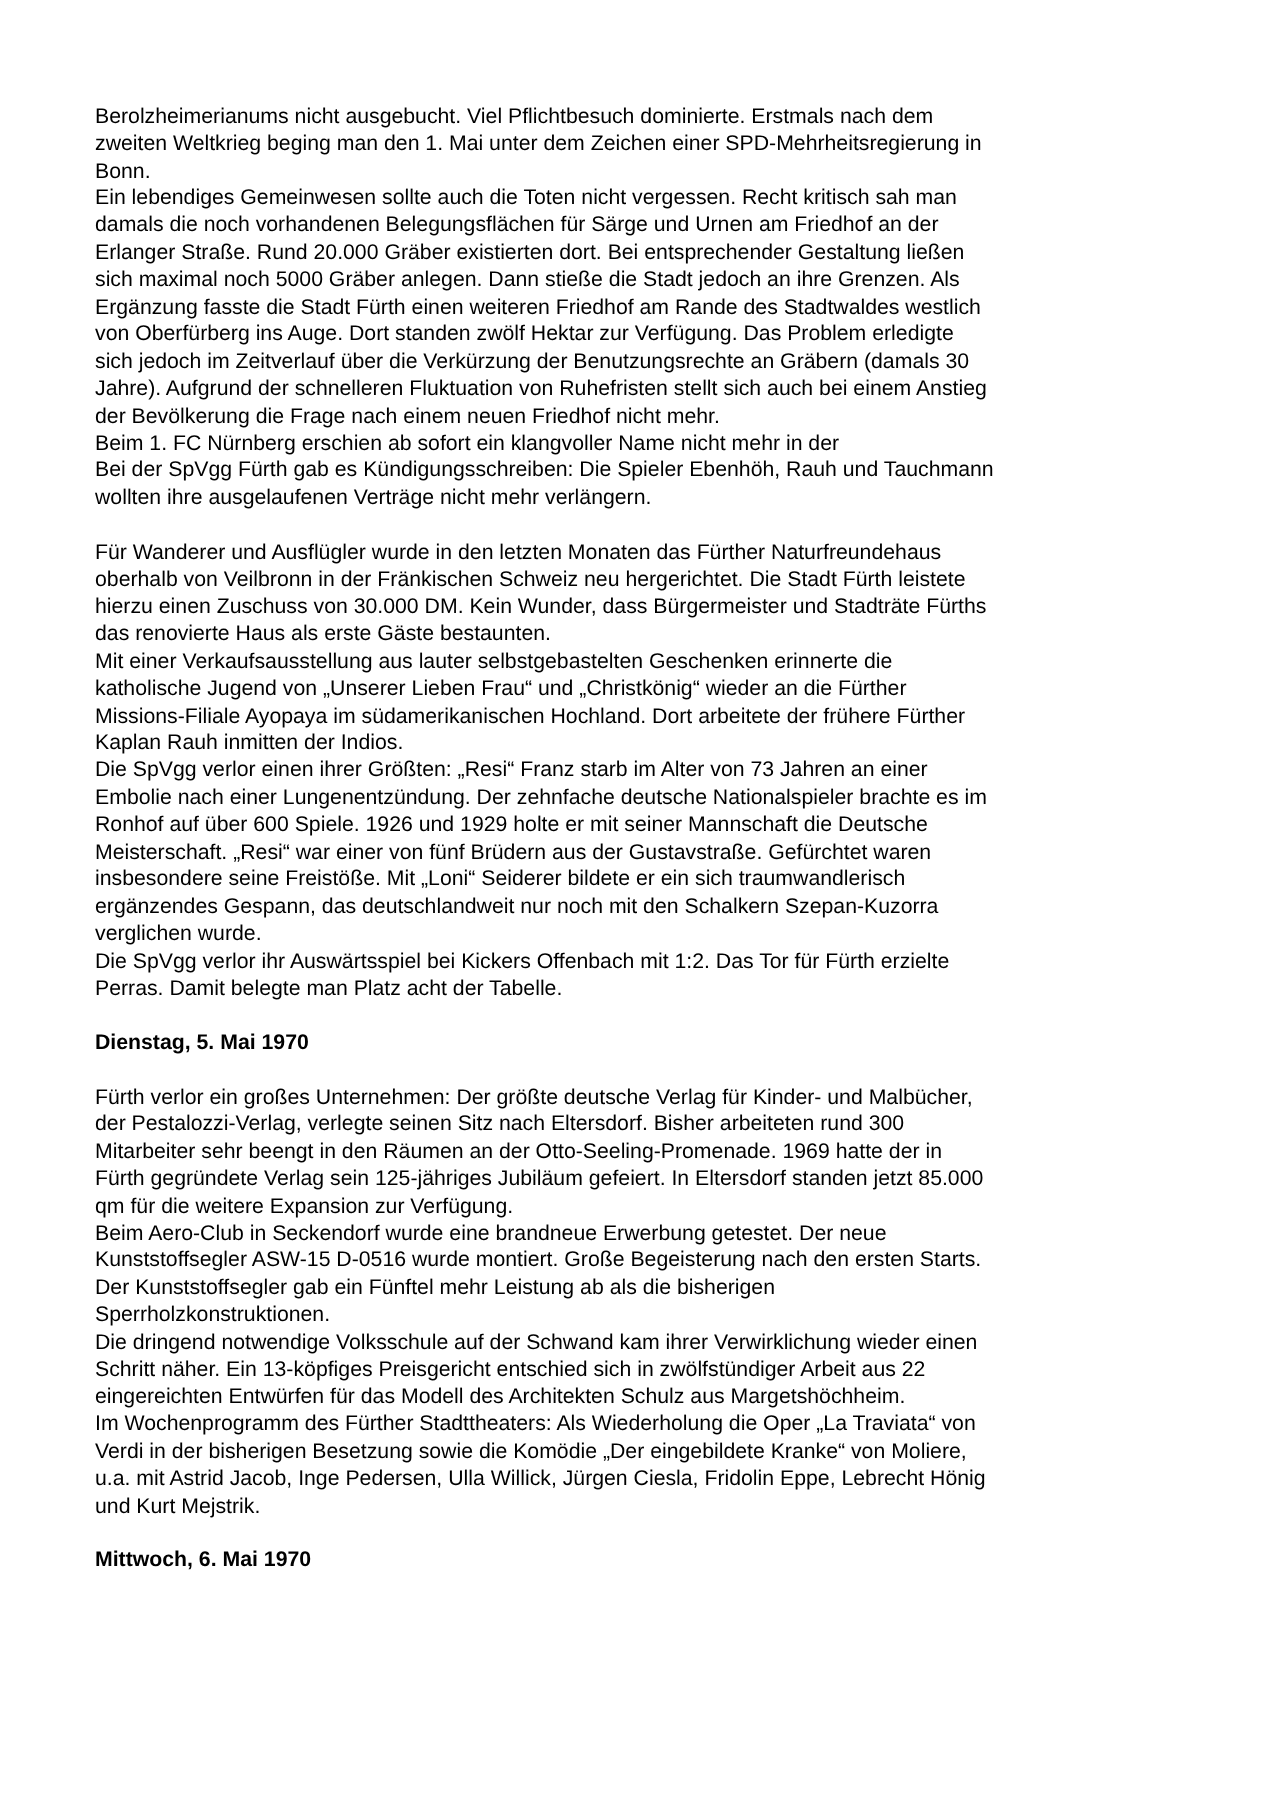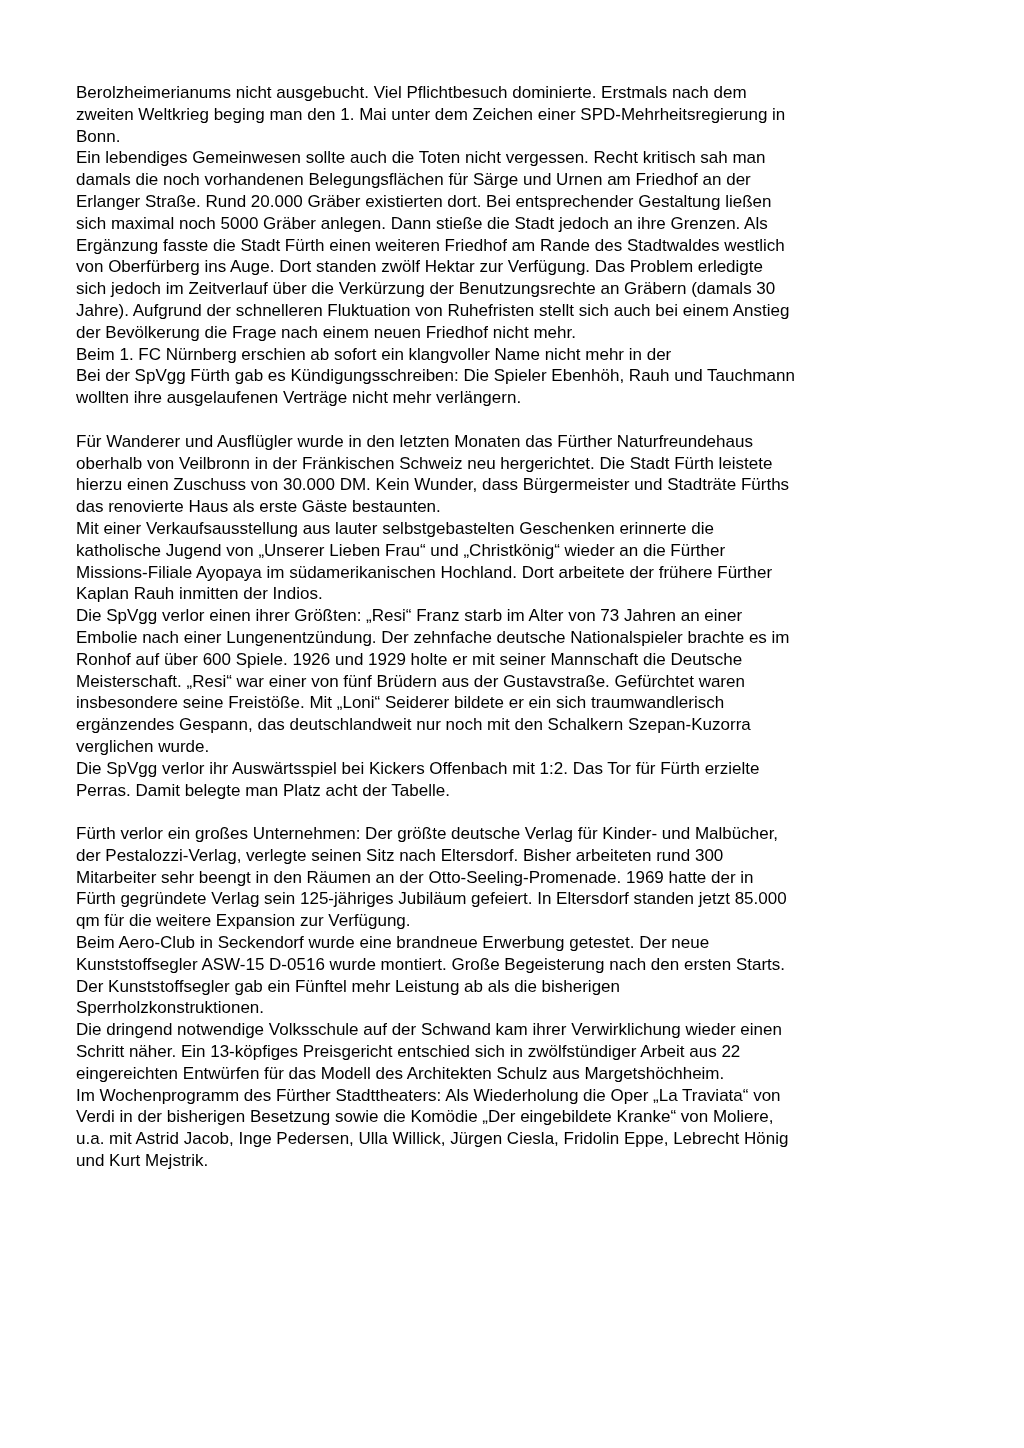--- a/index.html
+++ b/index.html
@@ -75,31 +75,33 @@
 Kaplan Rauh inmitten der Indios.
 Die SpVgg verlor einen ihrer Größten: „Resi“ Franz starb im Alter von 73 Jahren an einer
 Embolie nach einer Lungenentzündung. Der zehnfache deutsche Nationalspieler brachte es im
 Ronhof auf über 600 Spiele. 1926 und 1929 holte er mit seiner Mannschaft die Deutsche
 Meisterschaft. „Resi“ war einer von fünf Brüdern aus der Gustavstraße. Gefürchtet waren
 insbesondere seine Freistöße. Mit „Loni“ Seiderer bildete er ein sich traumwandlerisch
 ergänzendes Gespann, das deutschlandweit nur noch mit den Schalkern Szepan-Kuzorra
 verglichen wurde.
 Die SpVgg verlor ihr Auswärtsspiel bei Kickers Offenbach mit 1:2. Das Tor für Fürth erzielte
 Perras. Damit belegte man Platz acht der Tabelle.</div>
+    <div class="block heading">Dienstag, 5. Mai 1970</div>
     <div class="block paragraph">Fürth verlor ein großes Unternehmen: Der größte deutsche Verlag für Kinder- und Malbücher,
 der Pestalozzi-Verlag, verlegte seinen Sitz nach Eltersdorf. Bisher arbeiteten rund 300
 Mitarbeiter sehr beengt in den Räumen an der Otto-Seeling-Promenade. 1969 hatte der in
 Fürth gegründete Verlag sein 125-jähriges Jubiläum gefeiert. In Eltersdorf standen jetzt 85.000
 qm für die weitere Expansion zur Verfügung.
 Beim Aero-Club in Seckendorf wurde eine brandneue Erwerbung getestet. Der neue
 Kunststoffsegler ASW-15 D-0516 wurde montiert. Große Begeisterung nach den ersten Starts.
 Der Kunststoffsegler gab ein Fünftel mehr Leistung ab als die bisherigen
 Sperrholzkonstruktionen.
 Die dringend notwendige Volksschule auf der Schwand kam ihrer Verwirklichung wieder einen
 Schritt näher. Ein 13-köpfiges Preisgericht entschied sich in zwölfstündiger Arbeit aus 22
 eingereichten Entwürfen für das Modell des Architekten Schulz aus Margetshöchheim.
 Im Wochenprogramm des Fürther Stadttheaters: Als Wiederholung die Oper „La Traviata“ von
 Verdi in der bisherigen Besetzung sowie die Komödie „Der eingebildete Kranke“ von Moliere,
 u.a. mit Astrid Jacob, Inge Pedersen, Ulla Willick, Jürgen Ciesla, Fridolin Eppe, Lebrecht Hönig
 und Kurt Mejstrik.</div>
+    <div class="block heading">Mittwoch, 6. Mai 1970</div>
   </div>
   <div class="footer">53</div>
 </div>
 
 </body></html>

